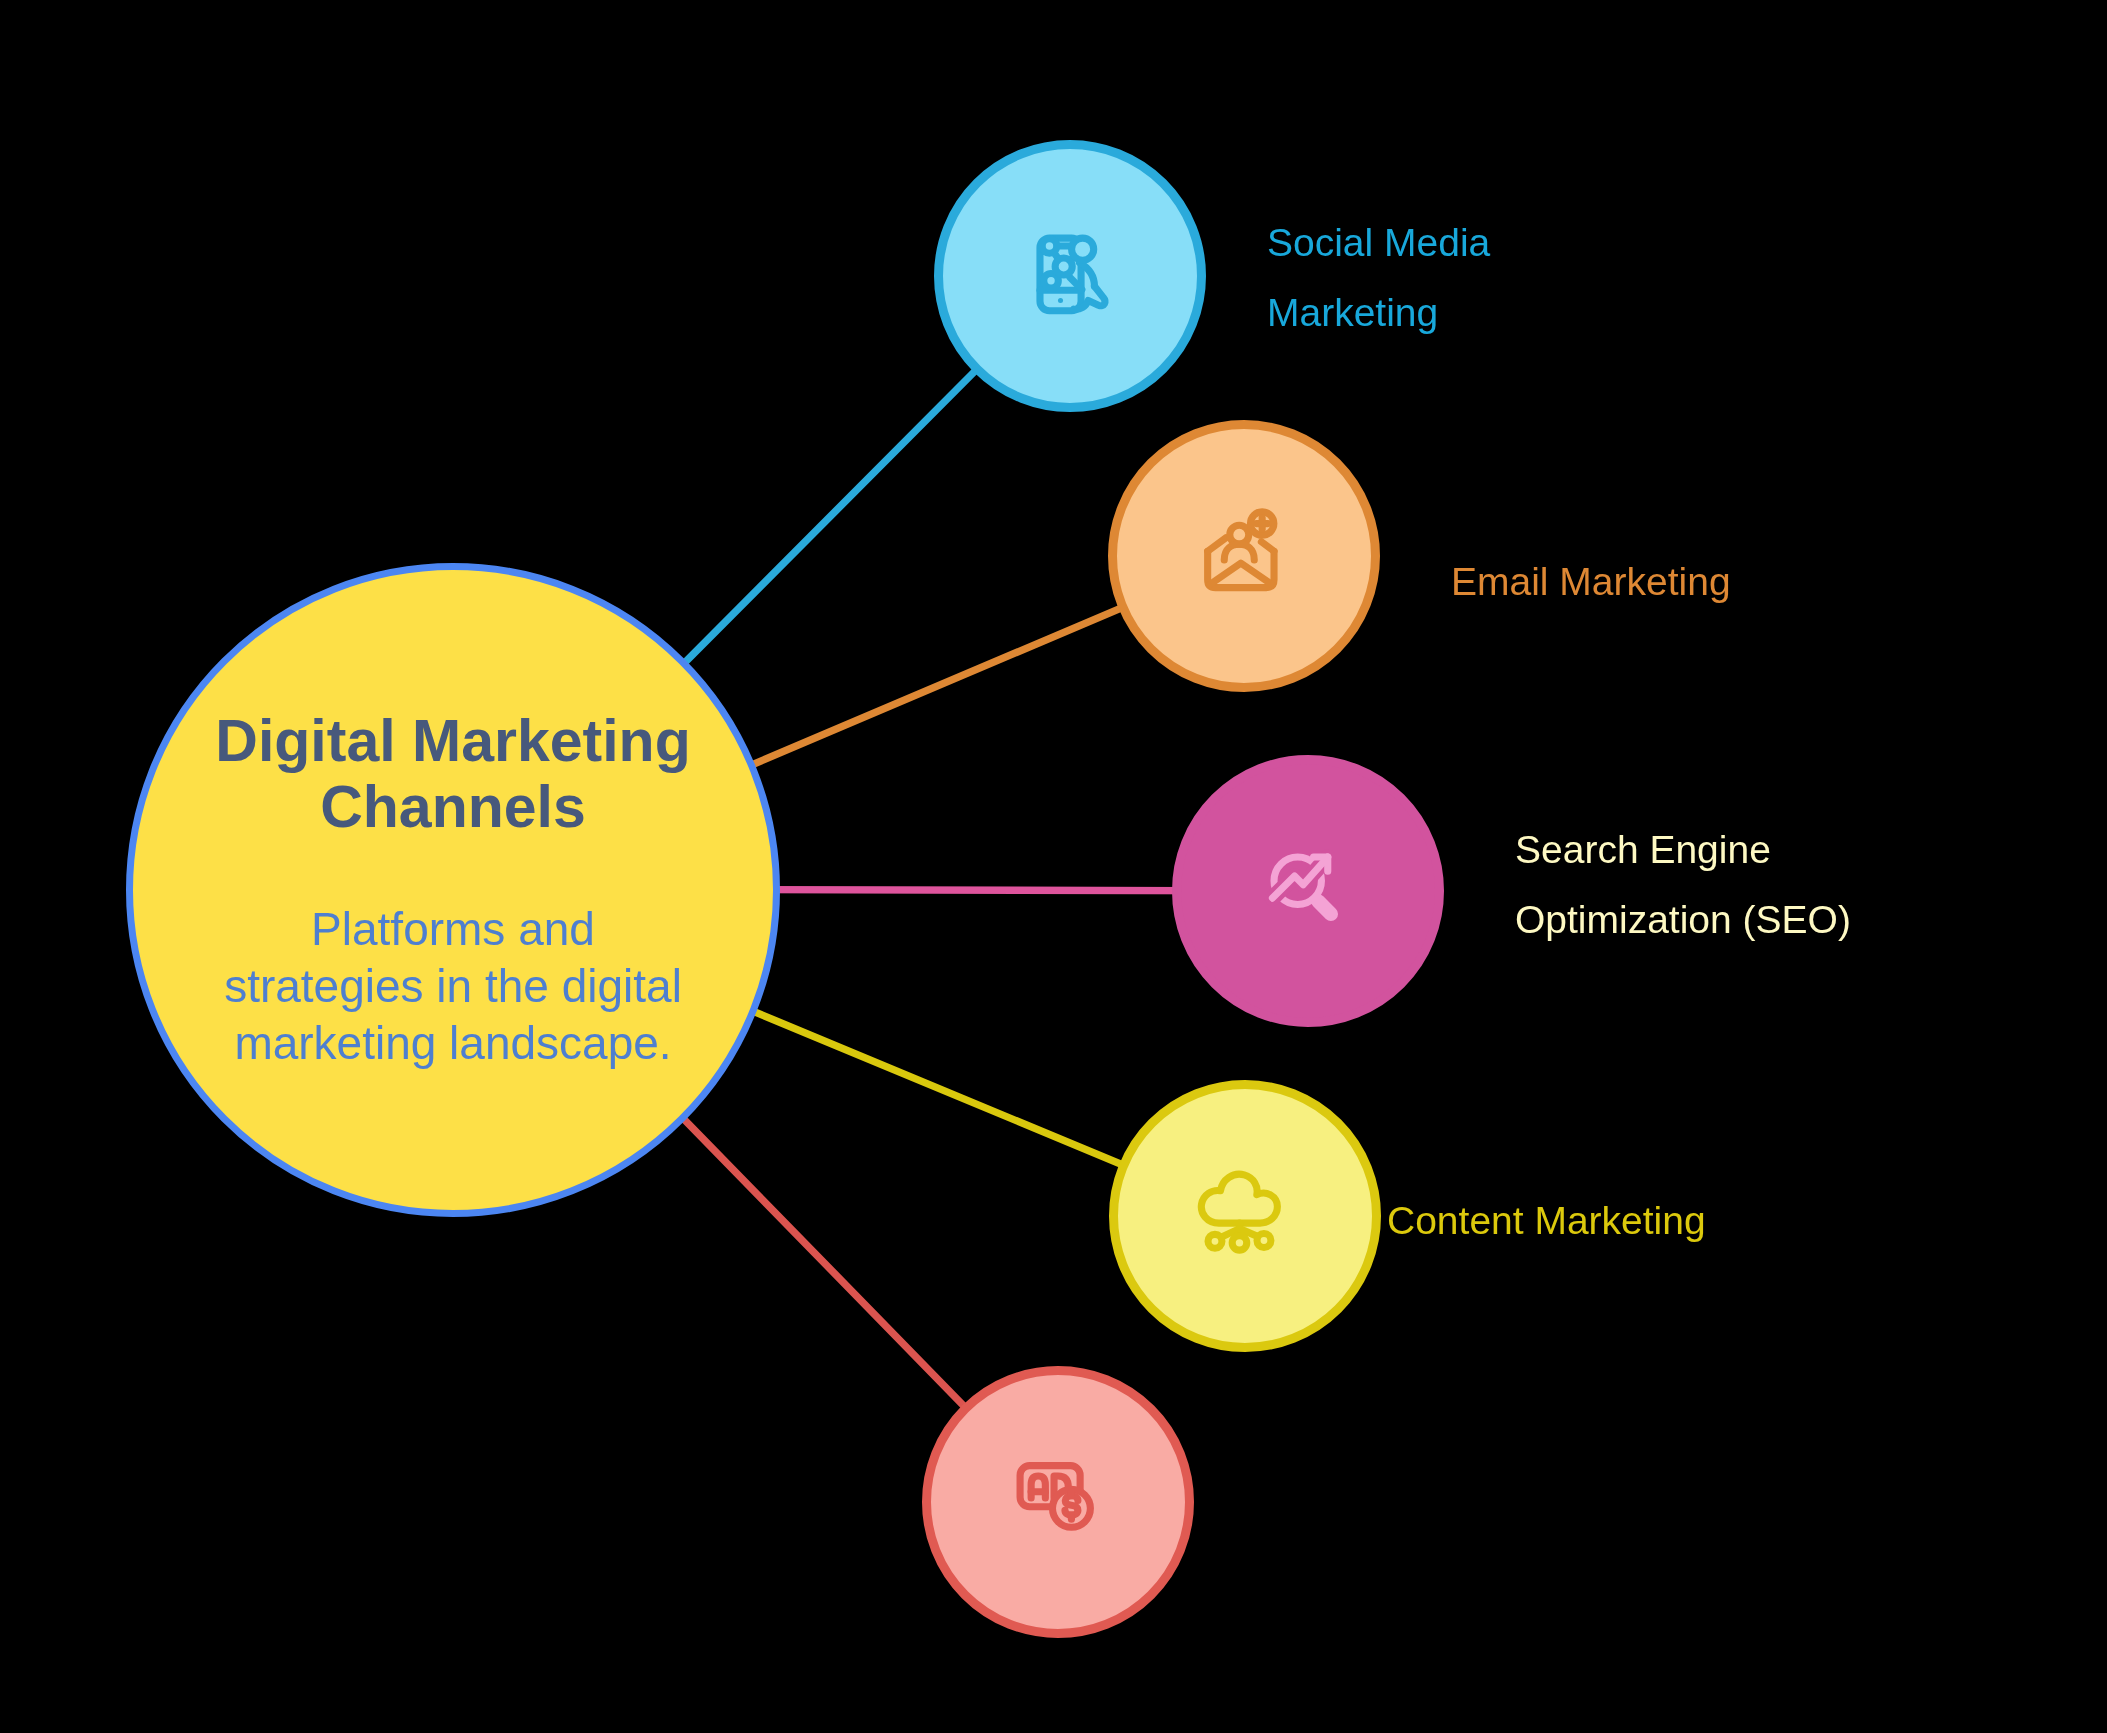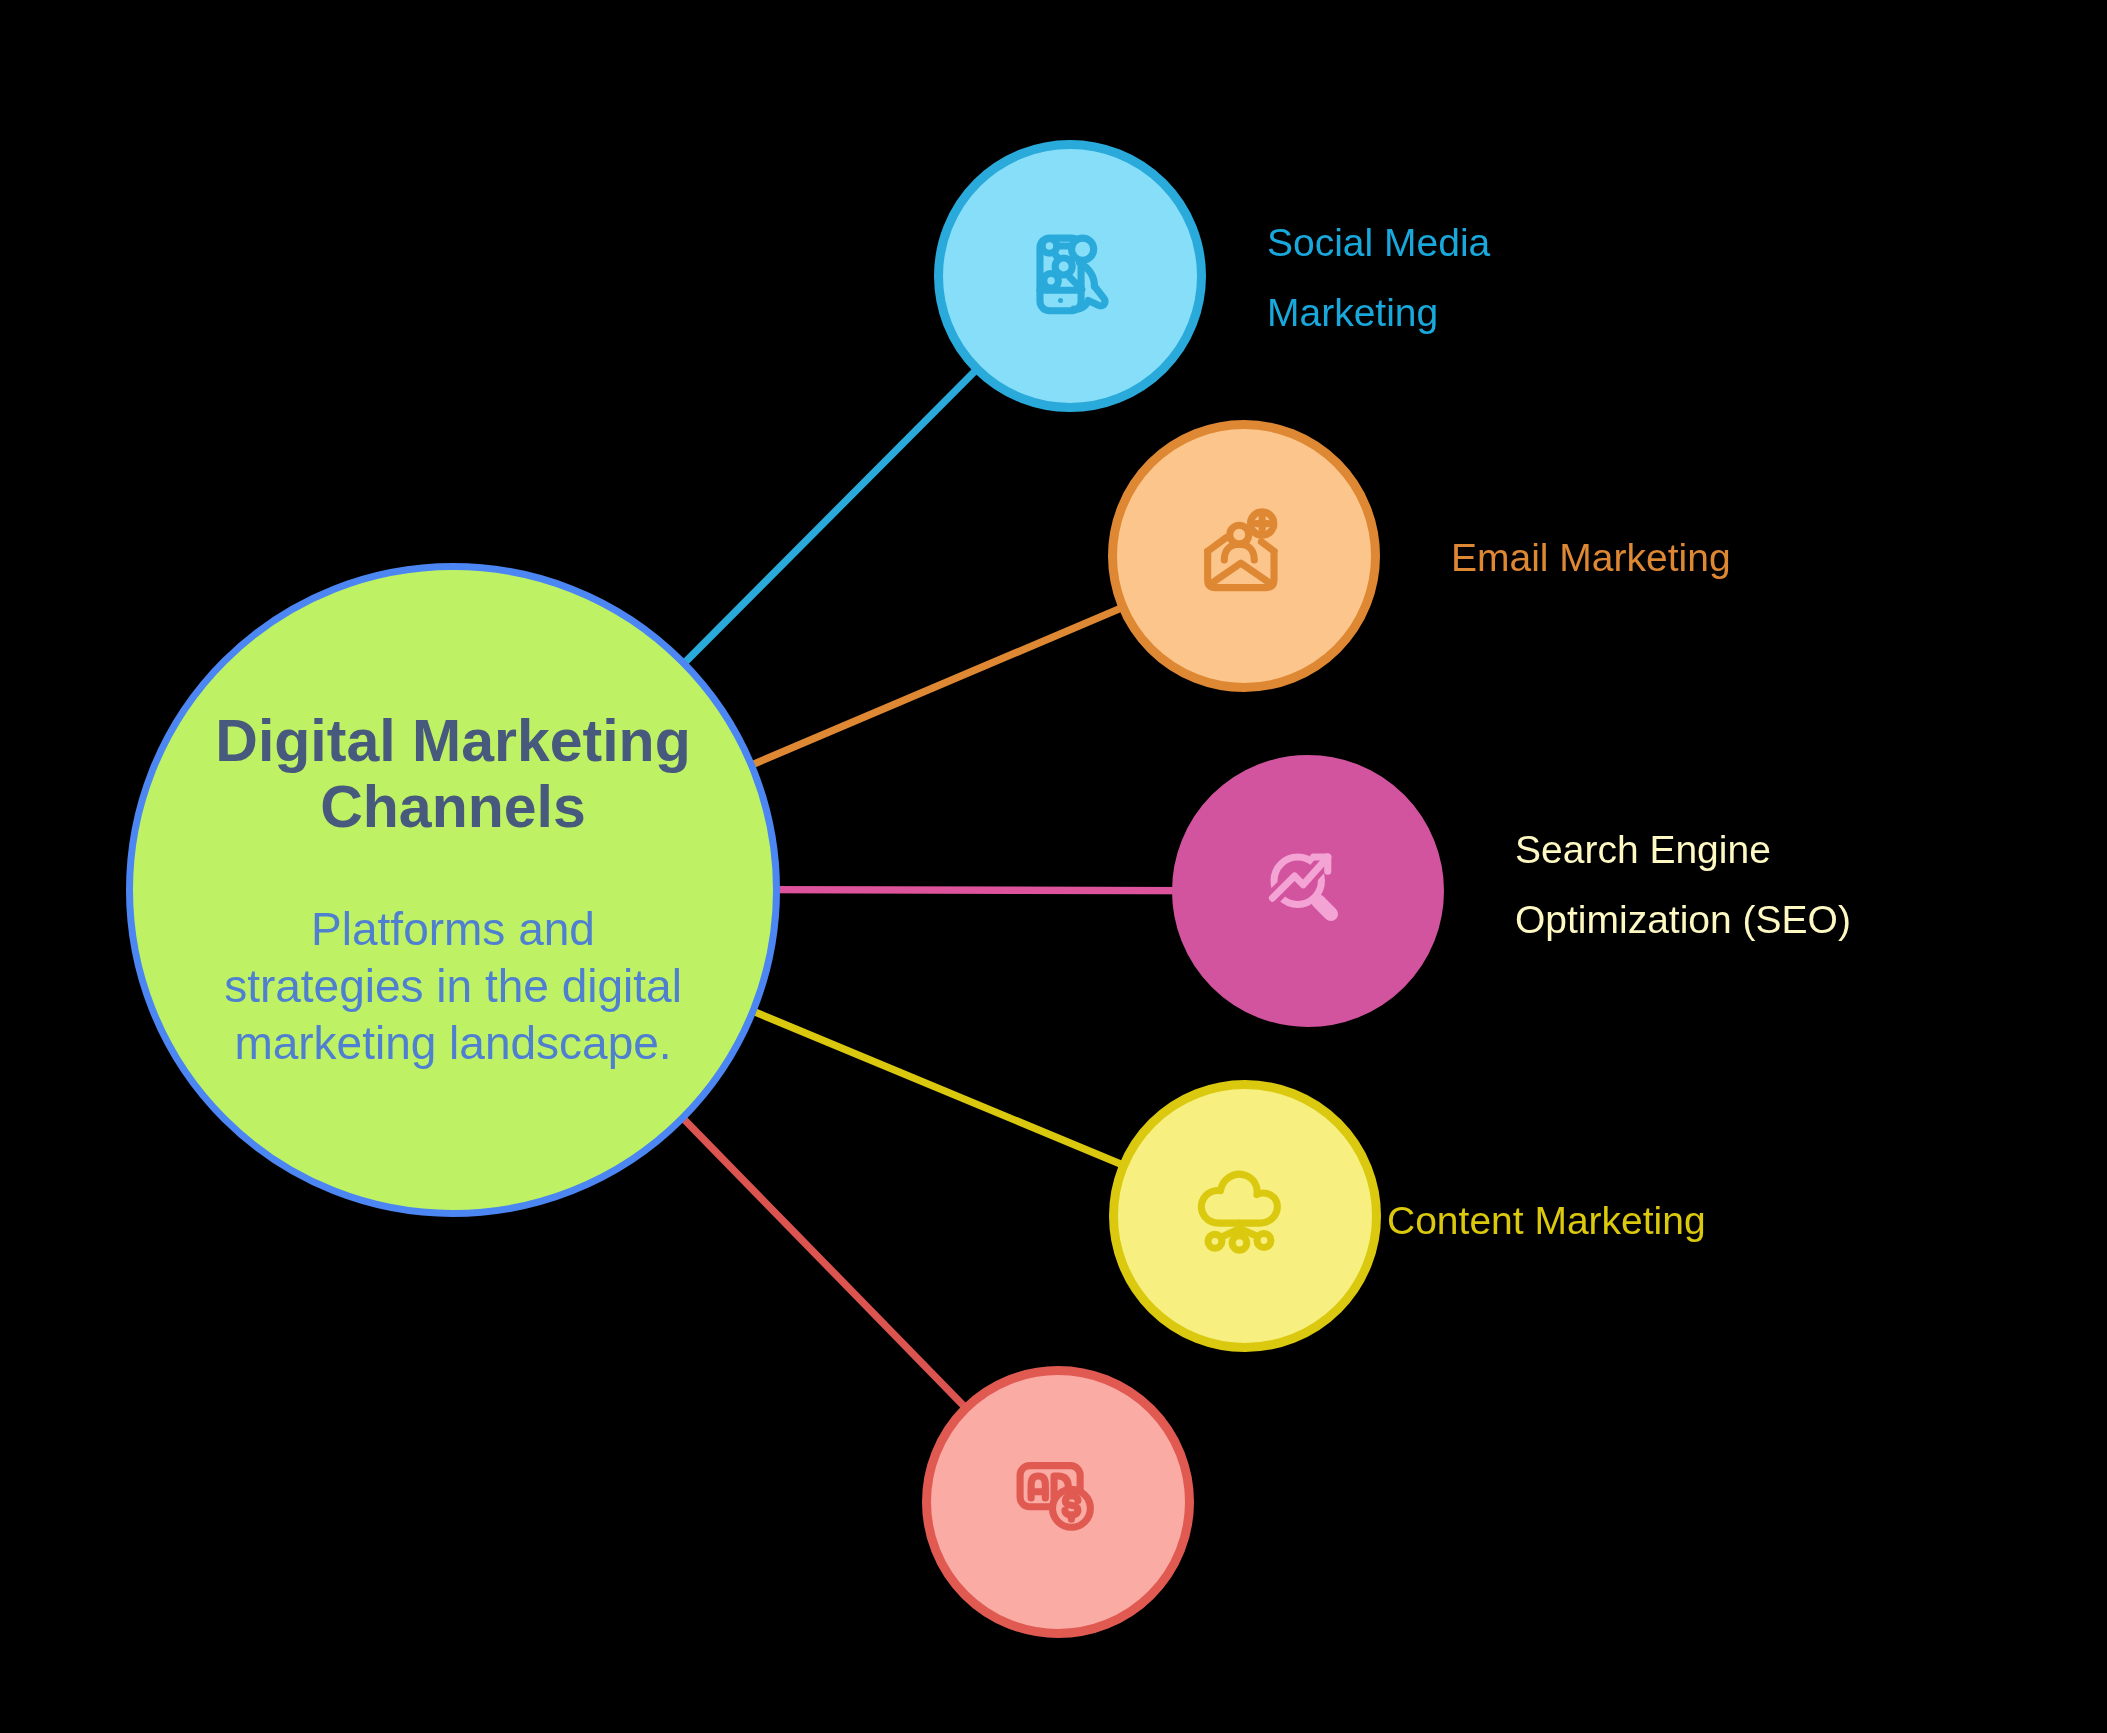--- a/index.html
+++ b/index.html
@@ -50,21 +50,21 @@
 <div class="canvas">
 
   <svg class="links" width="2108" height="1734" viewBox="0 0 2295 1888">
     <line x1="500" y1="968" x2="1165" y2="300" stroke="#2AAADB"></line>
     <line x1="500" y1="968" x2="1355" y2="605" stroke="#DE8834"></line>
     <line x1="500" y1="968" x2="1424" y2="970" stroke="#DE549C"></line>
     <line x1="500" y1="968" x2="1356" y2="1324" stroke="#D9C80D"></line>
     <line x1="500" y1="968" x2="1152" y2="1636" stroke="#DB544F"></line>
   </svg>
 
-  <div class="center-node" style="background-color: #bef264; border-color: rgb(76, 134, 242);">
+  <div class="center-node" style="background-color: #fde047; border-color: rgb(76, 134, 242);">
     <div class="center-title" style="color: rgb(71, 89, 124);">Digital Marketing
 Channels</div>
     <div class="center-subtitle" style="color: rgb(78, 127, 208);">Platforms and
 strategies in the digital
 marketing landscape.</div>
   </div>
 
   <div class="node node-social" style="background-color: rgb(135, 222, 248); border-color: rgb(42, 170, 219); color: rgb(42, 170, 219); --node-fill: #87DEF8;">
     <svg viewBox="0 0 100 100" fill="none" stroke="currentColor" stroke-width="4.5" stroke-linecap="round" stroke-linejoin="round">
       <rect x="31" y="26" width="26" height="46" rx="6"></rect>
@@ -129,19 +129,19 @@
       <path d="M47.5 33.5 L47.5 47.5 M47.5 33.5 L50 33.5 Q56.5 33.5 56.5 40.5 Q56.5 47.5 50 47.5 L47.5 47.5"></path>
       <circle cx="58.5" cy="54" r="12" fill="var(--node-fill)"></circle>
       <path d="M62.6 49 C62.6 47 60.7 46 58.5 46 C56.1 46 54.6 47.4 54.6 49.2 C54.6 51.1 56.3 51.8 58.5 52.1 C60.7 52.4 62.6 53.3 62.6 55.2 C62.6 57.1 60.8 58.3 58.5 58.3 C56.2 58.3 54.4 57.2 54.4 55.2"></path>
       <line x1="58.5" y1="43.4" x2="58.5" y2="46"></line>
       <line x1="58.5" y1="58.3" x2="58.5" y2="60.9"></line>
     </svg>
   </div>
 
   <div class="label label-social" style="color: rgb(24, 168, 219);">Social Media
 Marketing</div>
-  <div class="label label-email" style="color: rgb(222, 136, 52);">Email Marketing</div>
+  <div class="label label-email" style="color: rgb(222, 136, 52); margin-top: 24px;">Email Marketing</div>
   <div class="label label-seo" style="color: #fef9c3;">Search Engine
 Optimization (SEO)</div>
   <div class="label label-content" style="color: rgb(220, 201, 12);">Content Marketing</div>
 
 </div>
 
 
 </body></html>

